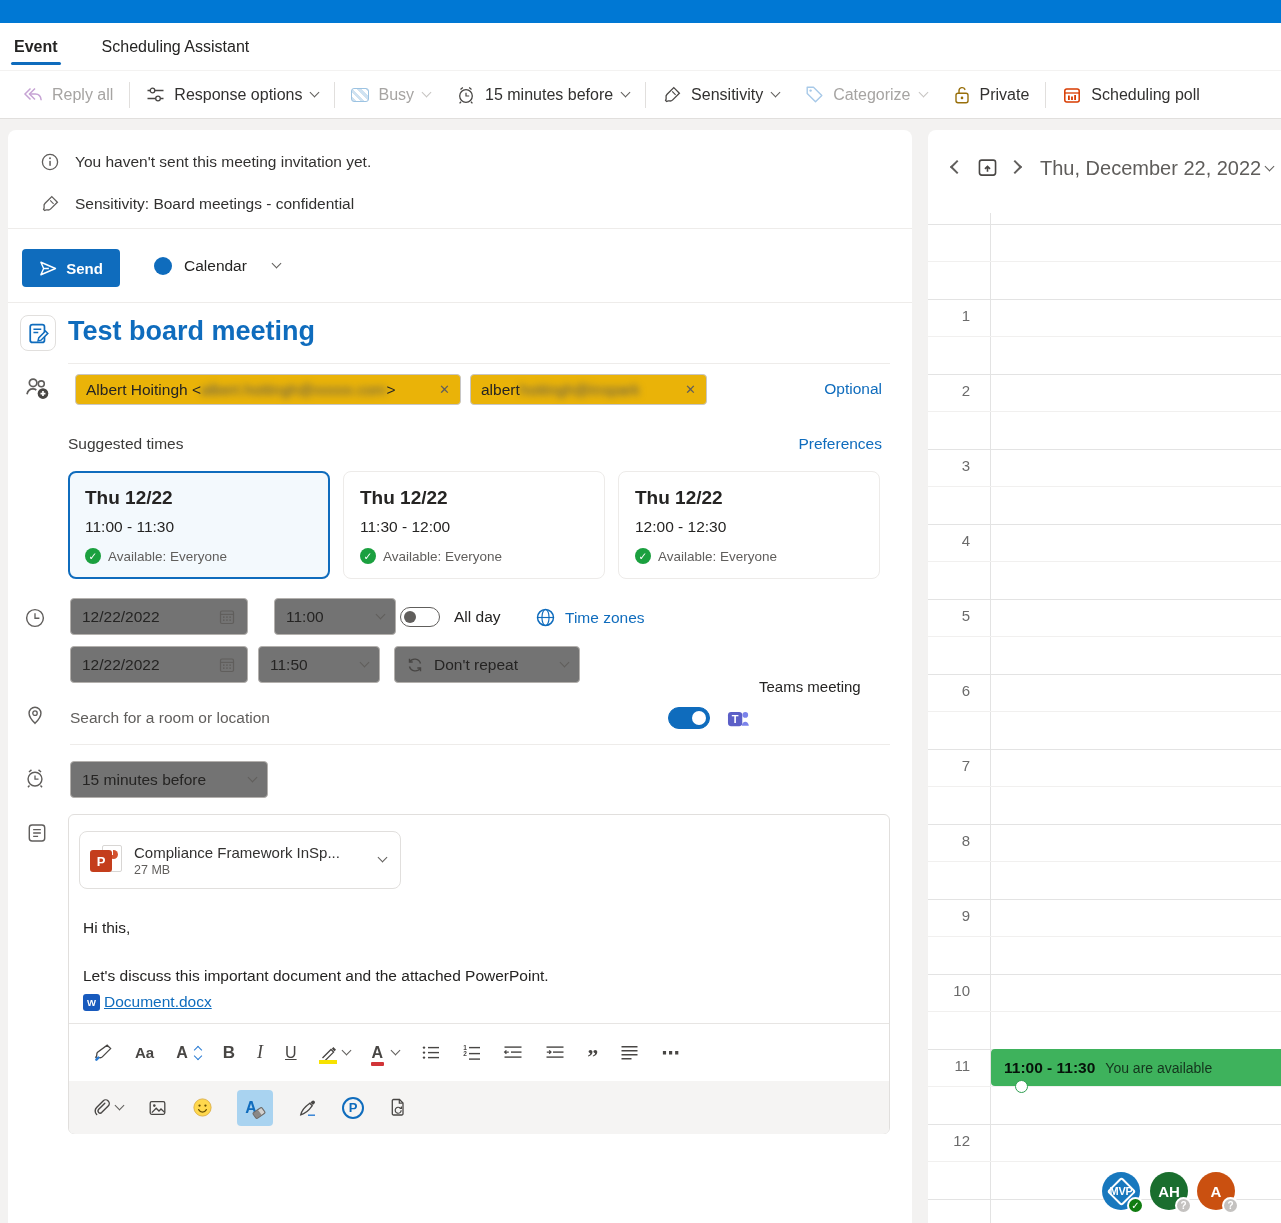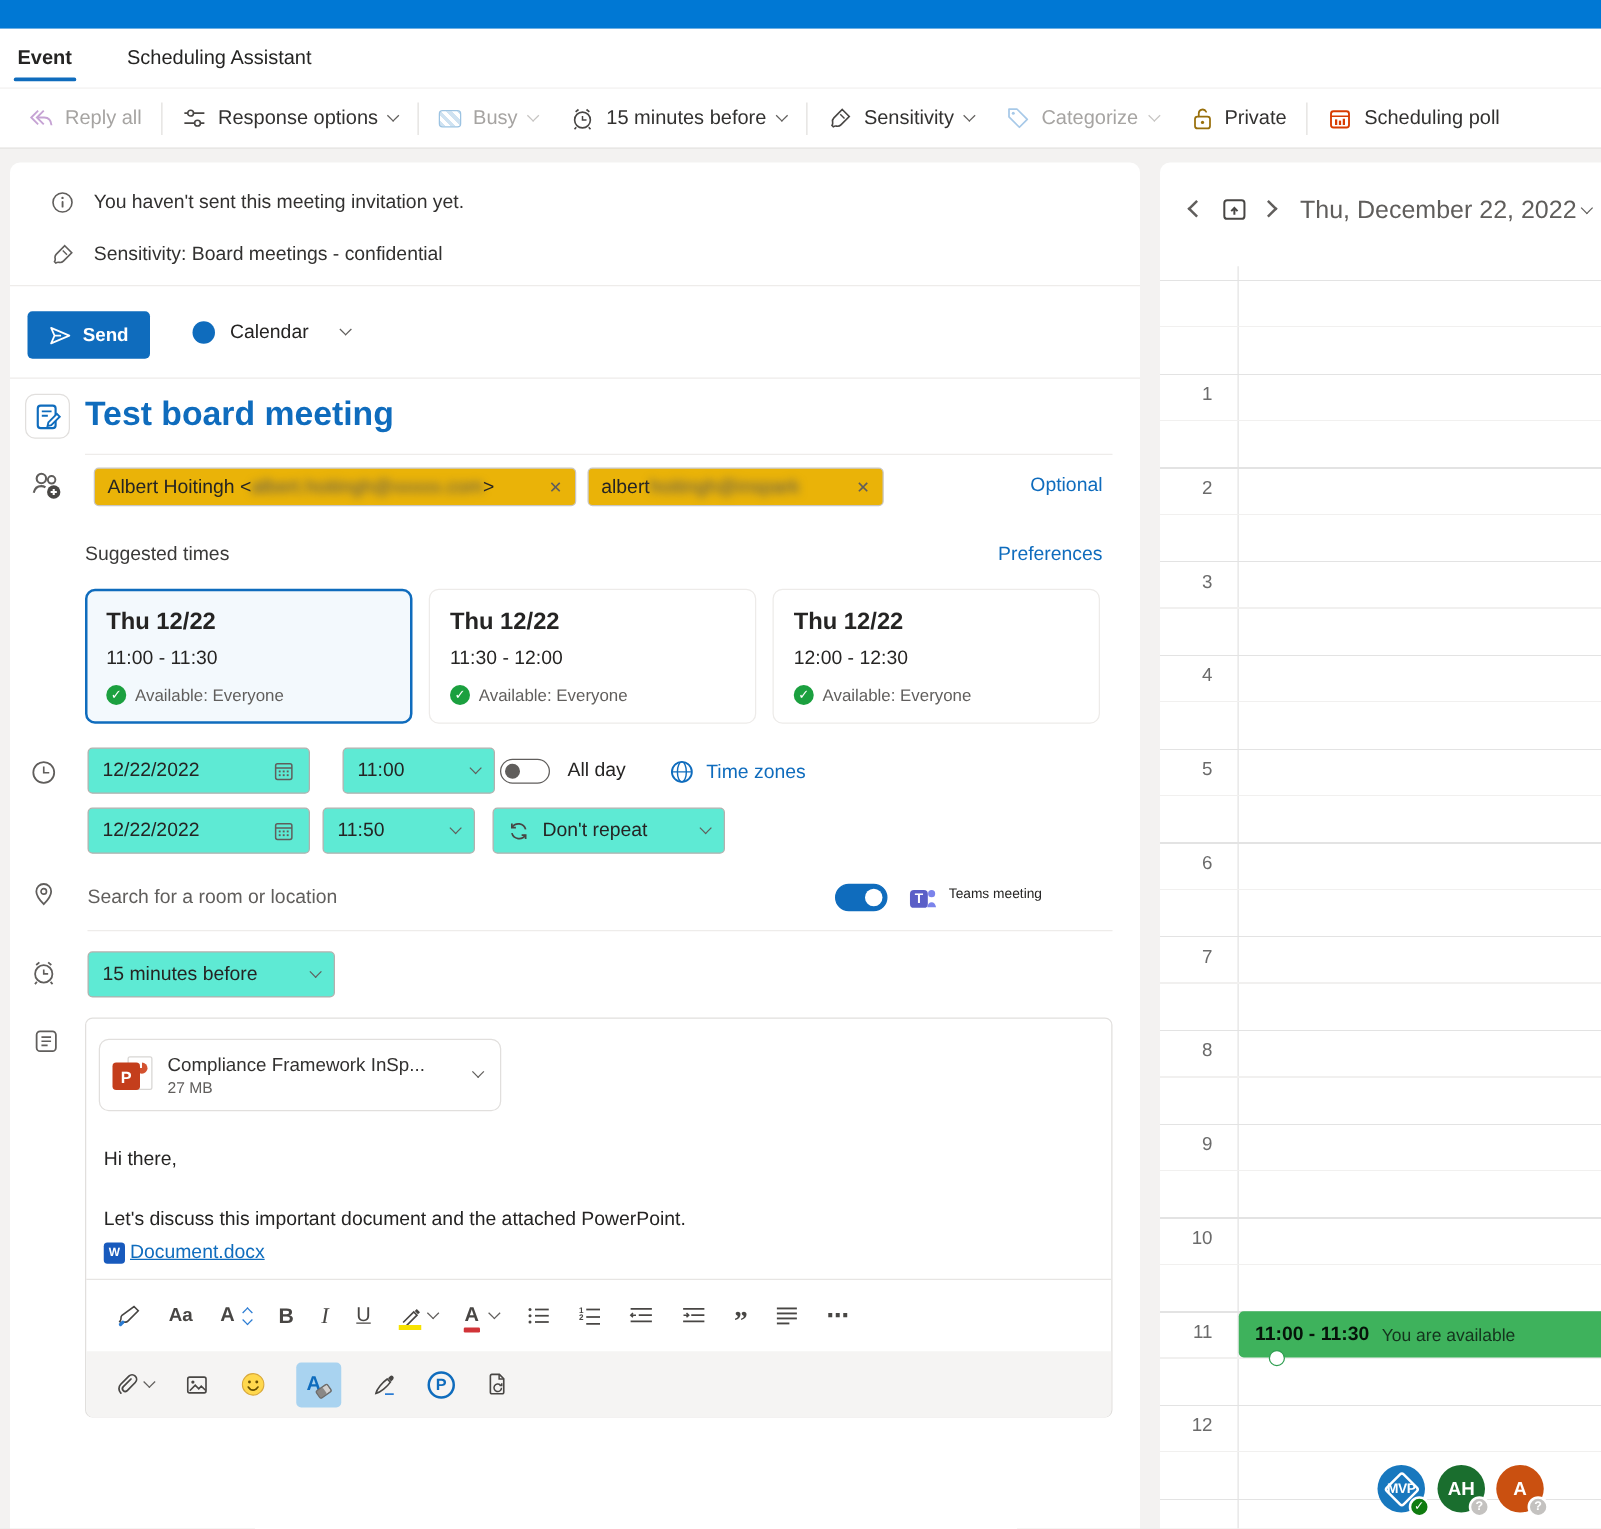--- a/index.html
+++ b/index.html
@@ -38,21 +38,21 @@
   .evtitle{position:absolute;left:60px;top:186px;font-size:27px;font-weight:700;color:#0f6cbd;cursor:text}
   .chip{position:absolute;top:244px;height:31px;display:flex;align-items:center;gap:24px;border:1px solid #c8c6c4;border-radius:4px;padding:0 10px;font-size:15.5px;background:#eab308;white-space:nowrap;overflow:hidden}
   .chip .x{margin-left:auto;color:#605e5c;font-size:13px;cursor:pointer;flex:none}
   .blur{filter:blur(3.5px);color:#555}
   .card{position:absolute;top:341px;width:262px;height:108px;border:1px solid #edebe9;border-radius:8px;background:#fff;padding:15px 16px;cursor:pointer}
   .card.sel{border:2px solid #0f6cbd;background:#f3f9fd;padding:14px 15px}
   .cdate{font-weight:700;font-size:19px}
   .ctime{margin-top:9px;font-size:15.5px}
   .cavail{margin-top:12px;display:flex;align-items:center;gap:7px;color:#605e5c;font-size:13.5px}
   .checkc{width:16px;height:16px;border-radius:50%;background:#1ba03f;color:#fff;font-size:10.5px;font-weight:700;display:flex;align-items:center;justify-content:center;flex:none}
-  .input{position:absolute;height:37px;border:1px solid #b3b0ad;border-radius:4px;background:#5eead4;display:flex;align-items:center;justify-content:space-between;padding:0 11px;font-size:15.5px;cursor:pointer}
+  .input{position:absolute;height:37px;border:1px solid #b3b0ad;border-radius:4px;background:#737373;display:flex;align-items:center;justify-content:space-between;padding:0 11px;font-size:15.5px;cursor:pointer}
   .tog{position:absolute;width:40px;height:20px;border-radius:11px;border:1px solid #605e5c;background:#fff;cursor:pointer}
   .tog::after{content:"";position:absolute;left:3px;top:2.5px;width:12px;height:12px;border-radius:50%;background:#605e5c}
   .tog.on{width:42px;height:22px;background:#0f6cbd;border-color:#0f6cbd}
   .tog.on::after{left:auto;right:3px;top:3px;width:14px;height:14px;background:#fff}
   .bodybox{position:absolute;left:60px;top:684px;width:822px;height:320px;border:1px solid #e1dfdd;border-radius:6px;background:#fff}
   .attach{position:absolute;left:10px;top:16px;width:322px;height:58px;border:1px solid #e1dfdd;border-radius:8px;display:flex;align-items:center;gap:10px;padding:0 14px 0 10px;cursor:pointer;background:#fff}
   .aname{font-size:15px;color:#323130;white-space:nowrap}
   .asize{font-size:12.5px;color:#605e5c;margin-top:2px}
   .pptwrap{position:relative;width:34px;height:36px;flex:none}
   .pptpage{position:absolute;right:2px;top:3px;width:20px;height:27px;background:#fff;border:1px solid #d8d6d4;border-radius:2px}
@@ -348,21 +348,21 @@
         <circle cx="10" cy="8.3" r="2" fill="none" stroke="#605e5c" stroke-width="1.2"></circle>
       </svg>
     <div class="abs" style="left:62px;top:579px;color:#605e5c;font-size:15.5px">Search for a room or location</div>
     <div class="tog on" style="left:660px;top:577px"></div>
     <svg class="abs" style="left:719px;top:578px" width="24" height="21" viewBox="0 0 22 20">
         <circle cx="17" cy="6.6" r="2.7" fill="#7b83eb"></circle>
         <path d="M13.6 17c.4-2.5 1.8-3.9 3.4-3.9 1.6 0 3 1.4 3.4 3.9z" fill="#7b83eb"></path>
         <rect x="0.5" y="3.8" width="13.6" height="13.6" rx="3" fill="#5b5fc7"></rect>
         <text x="7.3" y="14" text-anchor="middle" font-size="10.5" font-weight="bold" fill="#fff">T</text>
       </svg>
-    <div class="abs" style="left:751px;top:579px;font-size:11px">Teams meeting</div>
+    <div class="abs" style="left:751px;top:548px;font-size:15px">Teams meeting</div>
     <div class="hr" style="left:62px;right:22px;top:614px"></div>
 
     <svg class="abs" style="left:16px;top:637px" width="22" height="22" viewBox="0 0 20 20" style2="">
         <g style="color:#605e5c">
           <circle cx="10" cy="11" r="6.3" fill="none" stroke="#605e5c" stroke-width="1.3"></circle>
           <path d="M10 7.8V11h3.2" fill="none" stroke="#605e5c" stroke-width="1.2"></path>
           <path d="M4.5 4.5L6.8 2.6M15.5 4.5l-2.3-1.9M5 16.8l-1.4 1.6M15 16.8l1.4 1.6" fill="none" stroke="#605e5c" stroke-width="1.3"></path>
         </g>
       </svg>
     <div class="input" style="left:62px;top:631px;width:198px">
@@ -381,21 +381,21 @@
             <span class="pptpage"></span>
             <span class="pptsq">P</span>
           </span>
         <span style="min-width:0">
           <span class="aname" style="display:block">Compliance Framework InSp...</span>
           <span class="asize" style="display:block">27 MB</span>
         </span>
         <span class="chv" style="margin-left:auto"></span>
       </div>
 
-      <div class="btext" style="top:104px">Hi there,</div>
+      <div class="btext" style="top:104px">Hi this,</div>
       <div class="btext" style="top:152px">Let's discuss this important document and the attached PowerPoint.</div>
       <div class="abs flex" style="left:14px;top:178px;gap:4px">
         <span class="wicon">W</span>
         <span class="doclink">Document.docx</span>
       </div>
 
       <div class="fmtbar">
         <span class="fico">
             <svg width="20" height="20" viewBox="0 0 20 20">
               <path d="M14.2 2.2l3.4 3.4-8.3 8.3c-.6.6-1.5.9-2.3.8-1-.1-2 .3-2.7 1l-1.5-1.5c.7-.7 1.1-1.7 1-2.7-.1-.8.2-1.7.8-2.3z" fill="none" stroke="#484644" stroke-width="1.3"></path>

